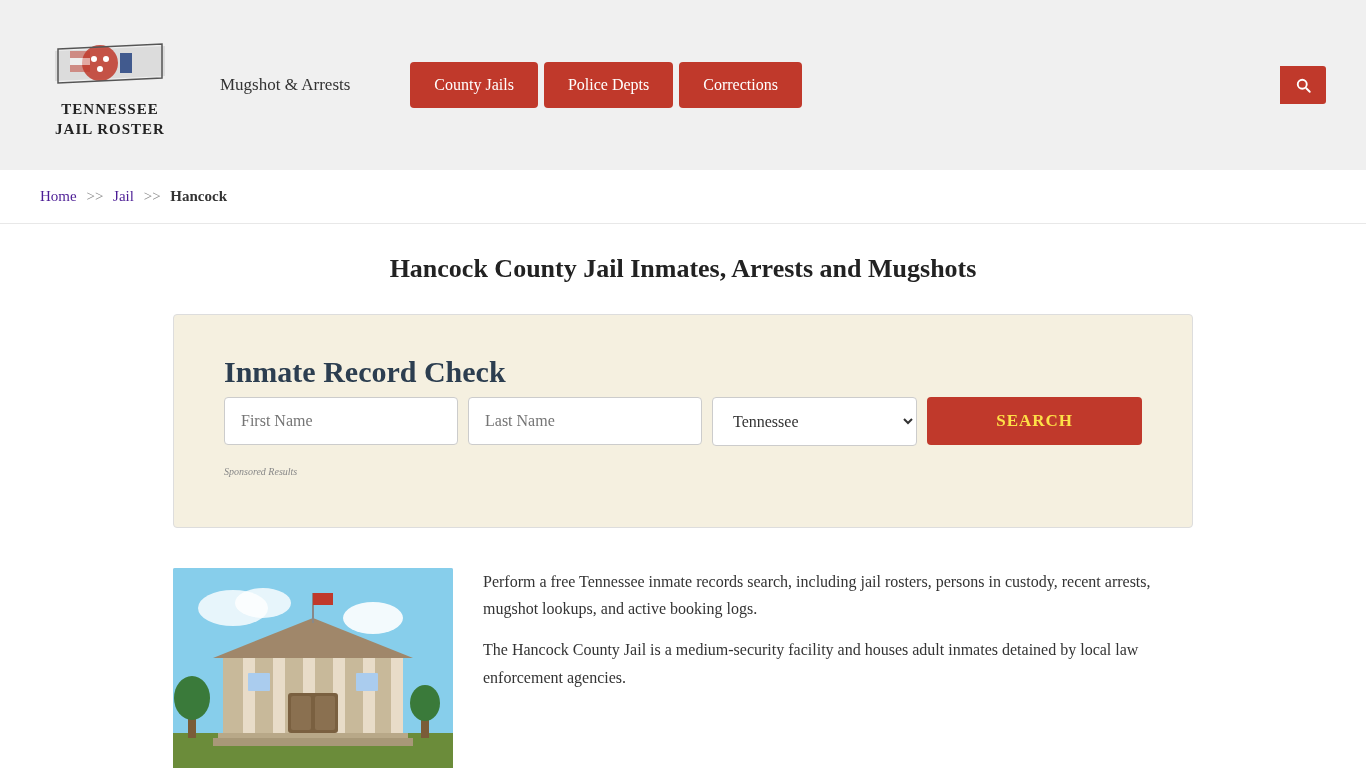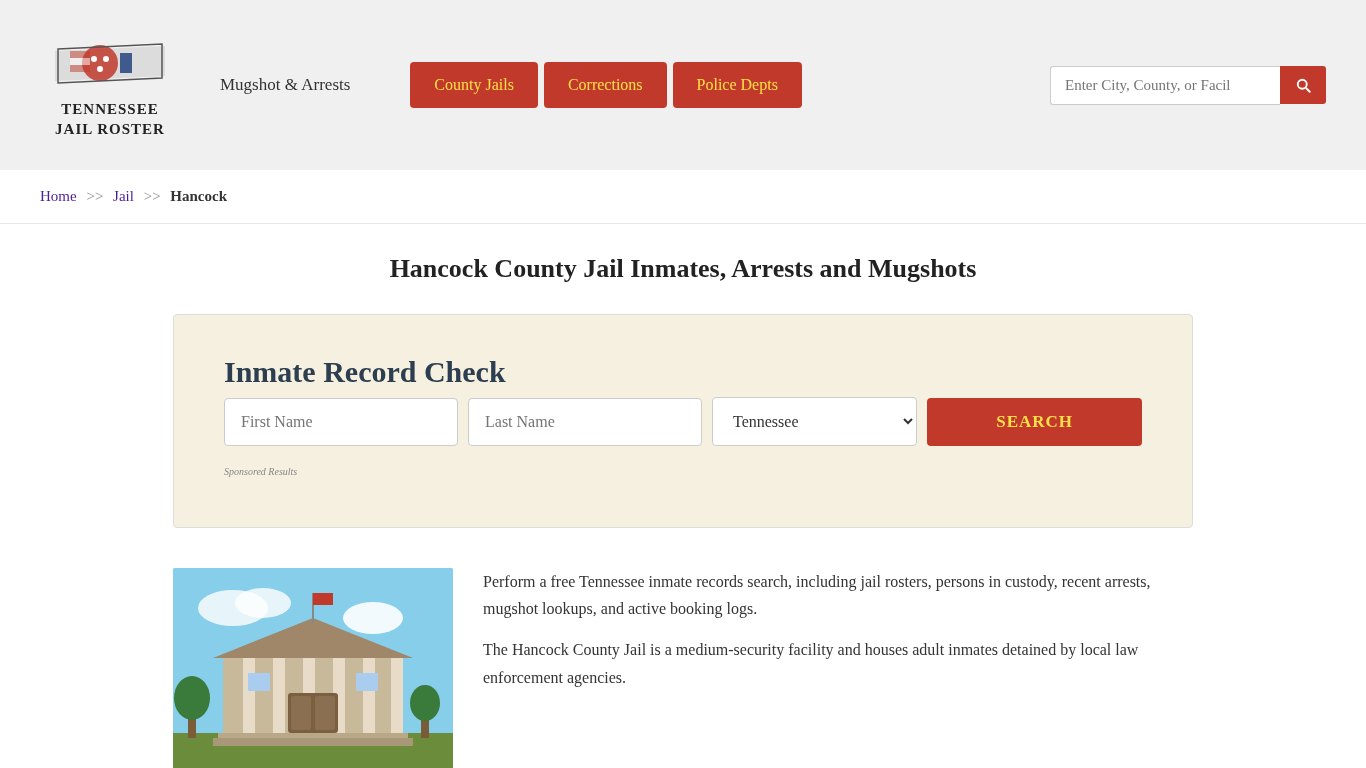--- a/index.html
+++ b/index.html
@@ -38,21 +38,21 @@
       text-decoration: none;
       white-space: nowrap;
     }
     .nav-buttons {
       display: flex;
       gap: 6px;
       margin-left: 20px;
     }
     .nav-btn {
       background: #c0392b;
-      color: #fde047;
+      color: #ffffff;
       border: none;
       border-radius: 4px;
       padding: 14px 24px;
       font-size: 16px;
       cursor: pointer;
       font-family: Georgia, serif;
       white-space: nowrap;
     }
 
     .search-area {
@@ -125,21 +125,21 @@
     }
     .record-box-subtitle {
       text-align: center;
       font-size: 16px;
       color: #555;
       margin-bottom: 30px;
     }
     .search-form {
       display: flex;
       gap: 10px;
-      align-items: center;
+      align-items: flex-start;
     }
     .form-input {
       border: 1px solid #ccc;
       padding: 14px 16px;
       font-size: 16px;
       border-radius: 4px;
       outline: none;
       font-family: Georgia, serif;
       color: #999;
       flex: 1;
@@ -237,26 +237,25 @@
     <div class="logo-text">
       <div class="line1">TENNESSEE</div>
       <div class="line2">JAIL ROSTER</div>
     </div>
   </div>
 
   <a href="#" class="nav-link">Mugshot &amp; Arrests</a>
 
   <nav class="nav-buttons">
     <button class="nav-btn">County Jails</button>
+    <button class="nav-btn">Police Depts</button>
     <button class="nav-btn">Corrections</button>
-    <button class="nav-btn">Police Depts</button>
   </nav>
 
   <div class="search-area">
-    <input type="text" class="search-input" placeholder="Enter City, County, or Facil" style="">
     <button class="search-btn">
       <svg viewBox="0 0 24 24" xmlns="http://www.w3.org/2000/svg">
         <path d="M21 21l-4.35-4.35M17 11A6 6 0 1 1 5 11a6 6 0 0 1 12 0z" stroke="#fff" stroke-width="2.5" fill="none" stroke-linecap="round"></path>
       </svg>
     </button>
   </div>
 </header>
 
 <div class="breadcrumb">
   <a href="#">Home</a>

